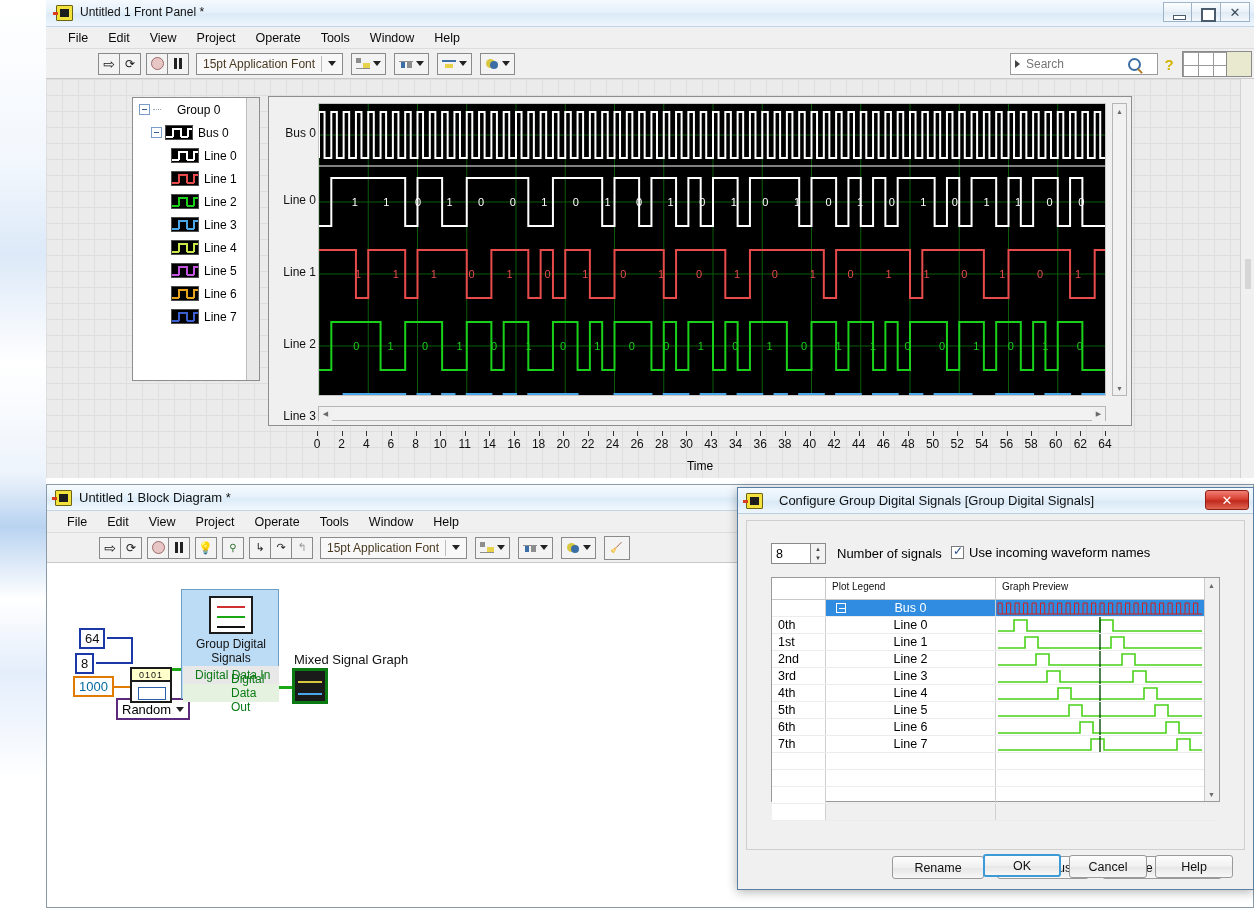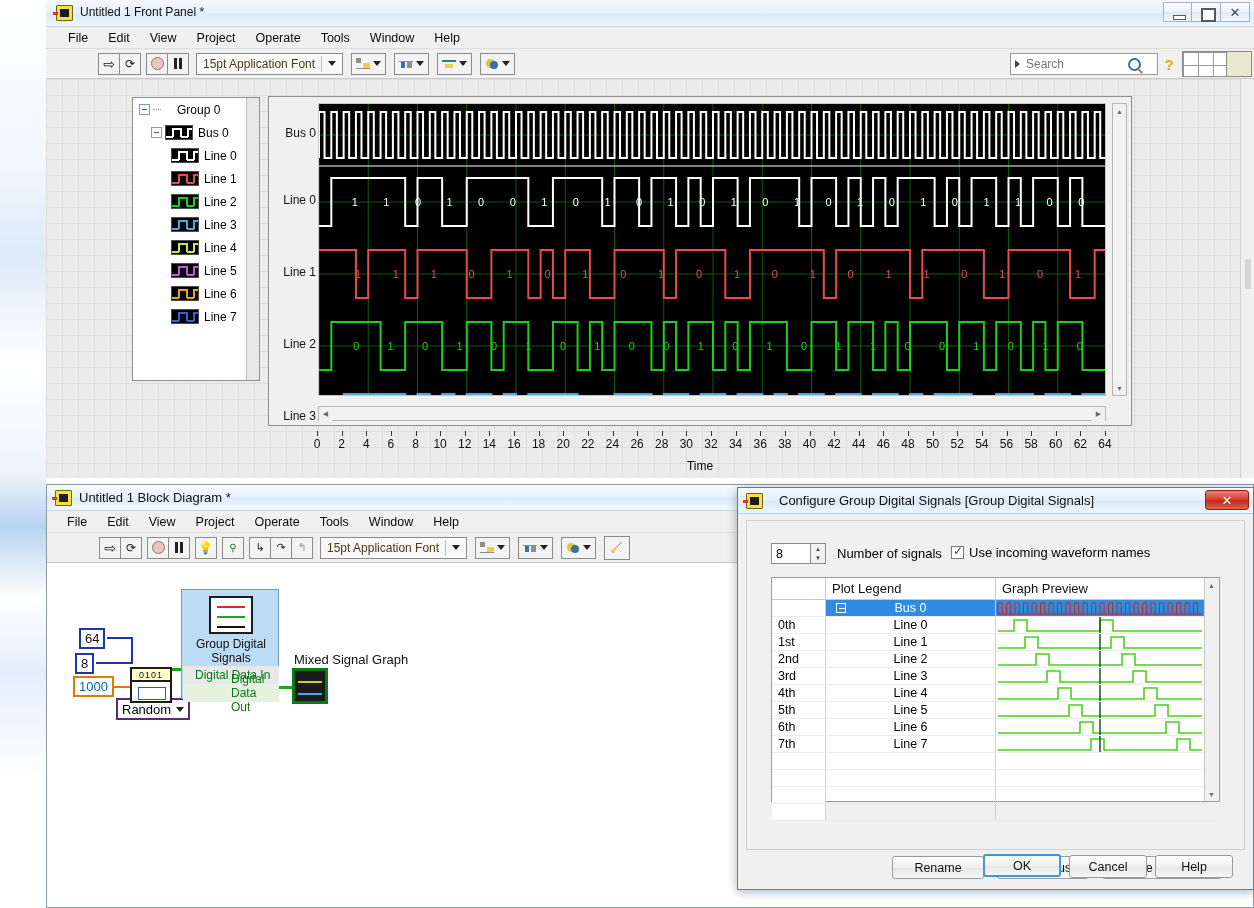--- a/index.html
+++ b/index.html
@@ -257,21 +257,21 @@
     font-size:6px; color:#444; }
   #num-label { position:absolute; left:90px; top:25px; font-size:13px; }
   #chk-wrap { position:absolute; left:204px; top:24px; display:flex; align-items:center; gap:5px;}
   #chk-box { width:13px;height:13px;border:1px solid #7a7a7a;background:#fff;position:relative;}
   #chk-box:after{content:'✓';position:absolute;left:1px;top:-3px;font-size:12px;color:#2b4f8c;}
   #tbl {
     position:absolute; left:24px; top:56px; width:449px; height:225px;
     border:1px solid #9a9a9a; background:#fff;
   }
   #tbl-head { display:flex; height:22px; border-bottom:1px solid #c8c8c8; background:#fff; }
-  .th { font-size:13px; padding:3px 0 0 6px; color:#111; }
+  .th { font-size:10px; padding:3px 0 0 6px; color:#111; }
   .th.c0 { width:54px; border-right:1px solid #c8c8c8; }
   .th.c1 { width:170px; border-right:1px solid #c8c8c8; }
   .th.c2 { flex:1; }
   .tr { display:flex; height:17px; border-bottom:1px solid #ececec; font-size:12.5px; }
   .tr.selected .cell-legend { background:#2f8ce0; color:#fff; }
   .tr.selected .cell-prev { background:#2f8ce0; }
   .cell-idx { width:54px; border-right:1px solid #cfcfcf; padding-left:6px;
      display:flex;align-items:center; background:#fff;}
   .cell-legend { width:170px; border-right:1px solid #cfcfcf;
      display:flex;align-items:center;justify-content:center; position:relative;}
@@ -653,41 +653,41 @@
           <div class="ticklabel" style="left: 63.625px; width: 20px;">2</div>
           <div class="tickmark" style="left: 98.25px;"></div>
           <div class="ticklabel" style="left: 88.25px; width: 20px;">4</div>
           <div class="tickmark" style="left: 122.875px;"></div>
           <div class="ticklabel" style="left: 112.875px; width: 20px;">6</div>
           <div class="tickmark" style="left: 147.5px;"></div>
           <div class="ticklabel" style="left: 137.5px; width: 20px;">8</div>
           <div class="tickmark" style="left: 172.125px;"></div>
           <div class="ticklabel" style="left: 162.125px; width: 20px;">10</div>
           <div class="tickmark" style="left: 196.75px;"></div>
-          <div class="ticklabel" style="left: 186.75px; width: 20px;">12</div>
+          <div class="ticklabel" style="left: 186.75px; width: 20px;">11</div>
           <div class="tickmark" style="left: 221.375px;"></div>
           <div class="ticklabel" style="left: 211.375px; width: 20px;">14</div>
           <div class="tickmark" style="left: 246px;"></div>
           <div class="ticklabel" style="left: 236px; width: 20px;">16</div>
           <div class="tickmark" style="left: 270.625px;"></div>
           <div class="ticklabel" style="left: 260.625px; width: 20px;">18</div>
           <div class="tickmark" style="left: 295.25px;"></div>
           <div class="ticklabel" style="left: 285.25px; width: 20px;">20</div>
           <div class="tickmark" style="left: 319.875px;"></div>
           <div class="ticklabel" style="left: 309.875px; width: 20px;">22</div>
           <div class="tickmark" style="left: 344.5px;"></div>
           <div class="ticklabel" style="left: 334.5px; width: 20px;">24</div>
           <div class="tickmark" style="left: 369.125px;"></div>
           <div class="ticklabel" style="left: 359.125px; width: 20px;">26</div>
           <div class="tickmark" style="left: 393.75px;"></div>
           <div class="ticklabel" style="left: 383.75px; width: 20px;">28</div>
           <div class="tickmark" style="left: 418.375px;"></div>
           <div class="ticklabel" style="left: 408.375px; width: 20px;">30</div>
           <div class="tickmark" style="left: 443px;"></div>
-          <div class="ticklabel" style="left: 433px; width: 20px;">32</div>
+          <div class="ticklabel" style="left: 433px; width: 20px;">43</div>
           <div class="tickmark" style="left: 467.625px;"></div>
           <div class="ticklabel" style="left: 457.625px; width: 20px;">34</div>
           <div class="tickmark" style="left: 492.25px;"></div>
           <div class="ticklabel" style="left: 482.25px; width: 20px;">36</div>
           <div class="tickmark" style="left: 516.875px;"></div>
           <div class="ticklabel" style="left: 506.875px; width: 20px;">38</div>
           <div class="tickmark" style="left: 541.5px;"></div>
           <div class="ticklabel" style="left: 531.5px; width: 20px;">40</div>
           <div class="tickmark" style="left: 566.125px;"></div>
           <div class="ticklabel" style="left: 556.125px; width: 20px;">42</div>

